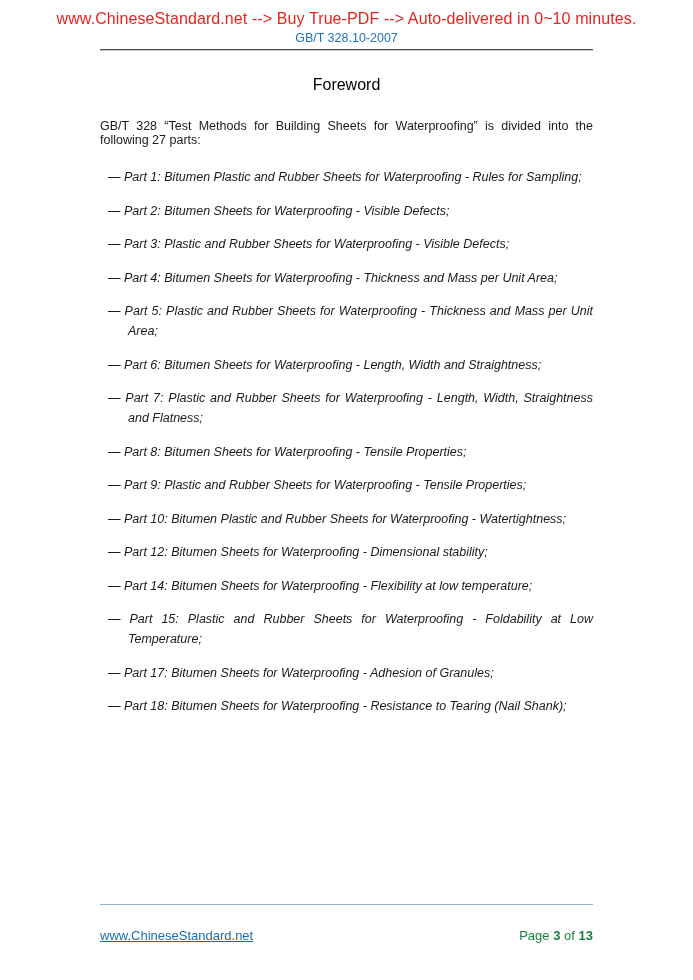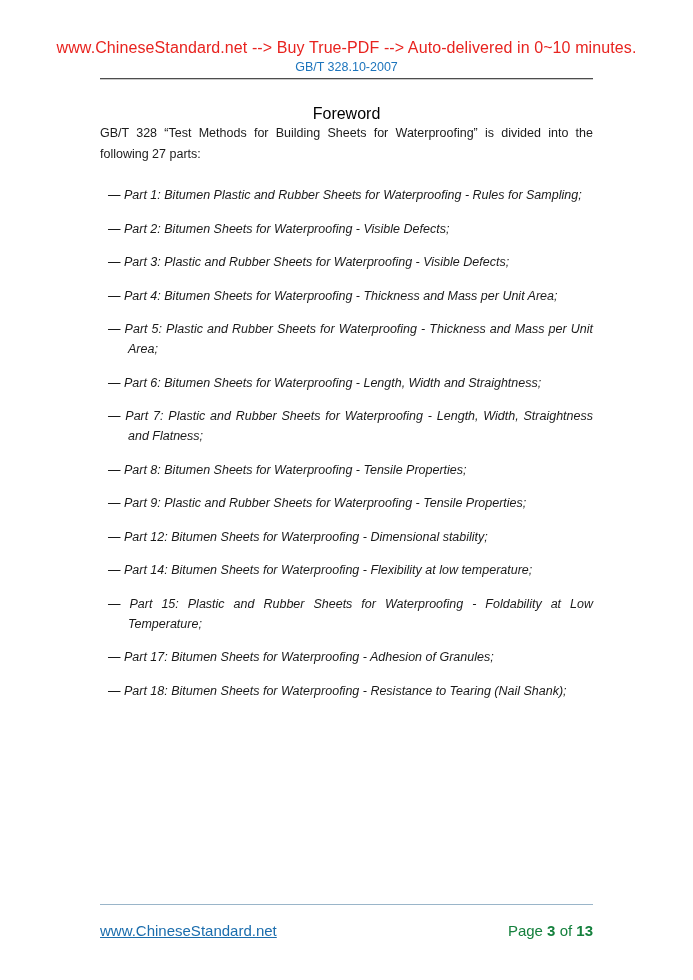--- a/index.html
+++ b/index.html
@@ -9,21 +9,21 @@
     color: #1a1a1a;
   }
   .page {
     position: relative;
     width: 693px;
     height: 980px;
     background: #ffffff;
     overflow: hidden;
   }
   .banner {
-    padding-top: 39px;
+    padding-top: 10px;
     text-align: center;
     color: #e8231f;
     font-size: 16px;
     letter-spacing: 0.1px;
   }
   .std-code {
     margin-top: 3px;
     text-align: center;
     color: #1c74bc;
     font-size: 12.5px;
@@ -40,22 +40,23 @@
     margin: 0 auto;
   }
   .doc-title {
     margin-top: 25px;
     text-align: center;
     font-size: 16px;
     font-weight: normal;
     color: #000000;
   }
   .intro {
+    margin-top: 25px;
     font-size: 12.5px;
-    line-height: 21px;
+    line-height: 14px;
     text-align: justify;
   }
   .parts-list {
     margin-top: 20px;
     margin-left: 8px;
     font-style: italic;
   }
   .part-item {
     font-size: 12.5px;
     line-height: 20px;
@@ -63,25 +64,25 @@
     padding-left: 20px;
     text-indent: -20px;
     margin-bottom: 13.5px;
   }
   .footer {
     position: absolute;
     left: 100px;
     width: 493px;
     top: 904px;
     border-top: 1px solid #9ab5c9;
-    padding-top: 5px;
+    padding-top: 11px;
     display: flex;
     justify-content: space-between;
     align-items: baseline;
-    font-size: 15px;
+    font-size: 13px;
   }
   .footer-link {
     color: #1b6dad;
     text-decoration: underline;
     cursor: pointer;
   }
   .footer-page {
     color: #15803d;
     margin-top: 12px;
   }
@@ -107,20 +108,21 @@
     <div class="parts-list">
         <div class="part-item">— Part 1: Bitumen Plastic and Rubber Sheets for Waterproofing - Rules for Sampling;</div>
         <div class="part-item">— Part 2: Bitumen Sheets for Waterproofing - Visible Defects;</div>
         <div class="part-item">— Part 3: Plastic and Rubber Sheets for Waterproofing - Visible Defects;</div>
         <div class="part-item">— Part 4: Bitumen Sheets for Waterproofing - Thickness and Mass per Unit Area;</div>
         <div class="part-item">— Part 5: Plastic and Rubber Sheets for Waterproofing - Thickness and Mass per Unit Area;</div>
         <div class="part-item">— Part 6: Bitumen Sheets for Waterproofing - Length, Width and Straightness;</div>
         <div class="part-item">— Part 7: Plastic and Rubber Sheets for Waterproofing - Length, Width, Straightness and Flatness;</div>
         <div class="part-item">— Part 8: Bitumen Sheets for Waterproofing - Tensile Properties;</div>
         <div class="part-item">— Part 9: Plastic and Rubber Sheets for Waterproofing - Tensile Properties;</div>
+        <div class="part-item">— Part 10: Bitumen Plastic and Rubber Sheets for Waterproofing - Watertightness;</div>
         <div class="part-item">— Part 12: Bitumen Sheets for Waterproofing - Dimensional stability;</div>
         <div class="part-item">— Part 14: Bitumen Sheets for Waterproofing - Flexibility at low temperature;</div>
         <div class="part-item">— Part 15: Plastic and Rubber Sheets for Waterproofing - Foldability at Low Temperature;</div>
         <div class="part-item">— Part 17: Bitumen Sheets for Waterproofing - Adhesion of Granules;</div>
         <div class="part-item">— Part 18: Bitumen Sheets for Waterproofing - Resistance to Tearing (Nail Shank);</div>
       </div>
 
   </div>
 
   <div class="footer">

